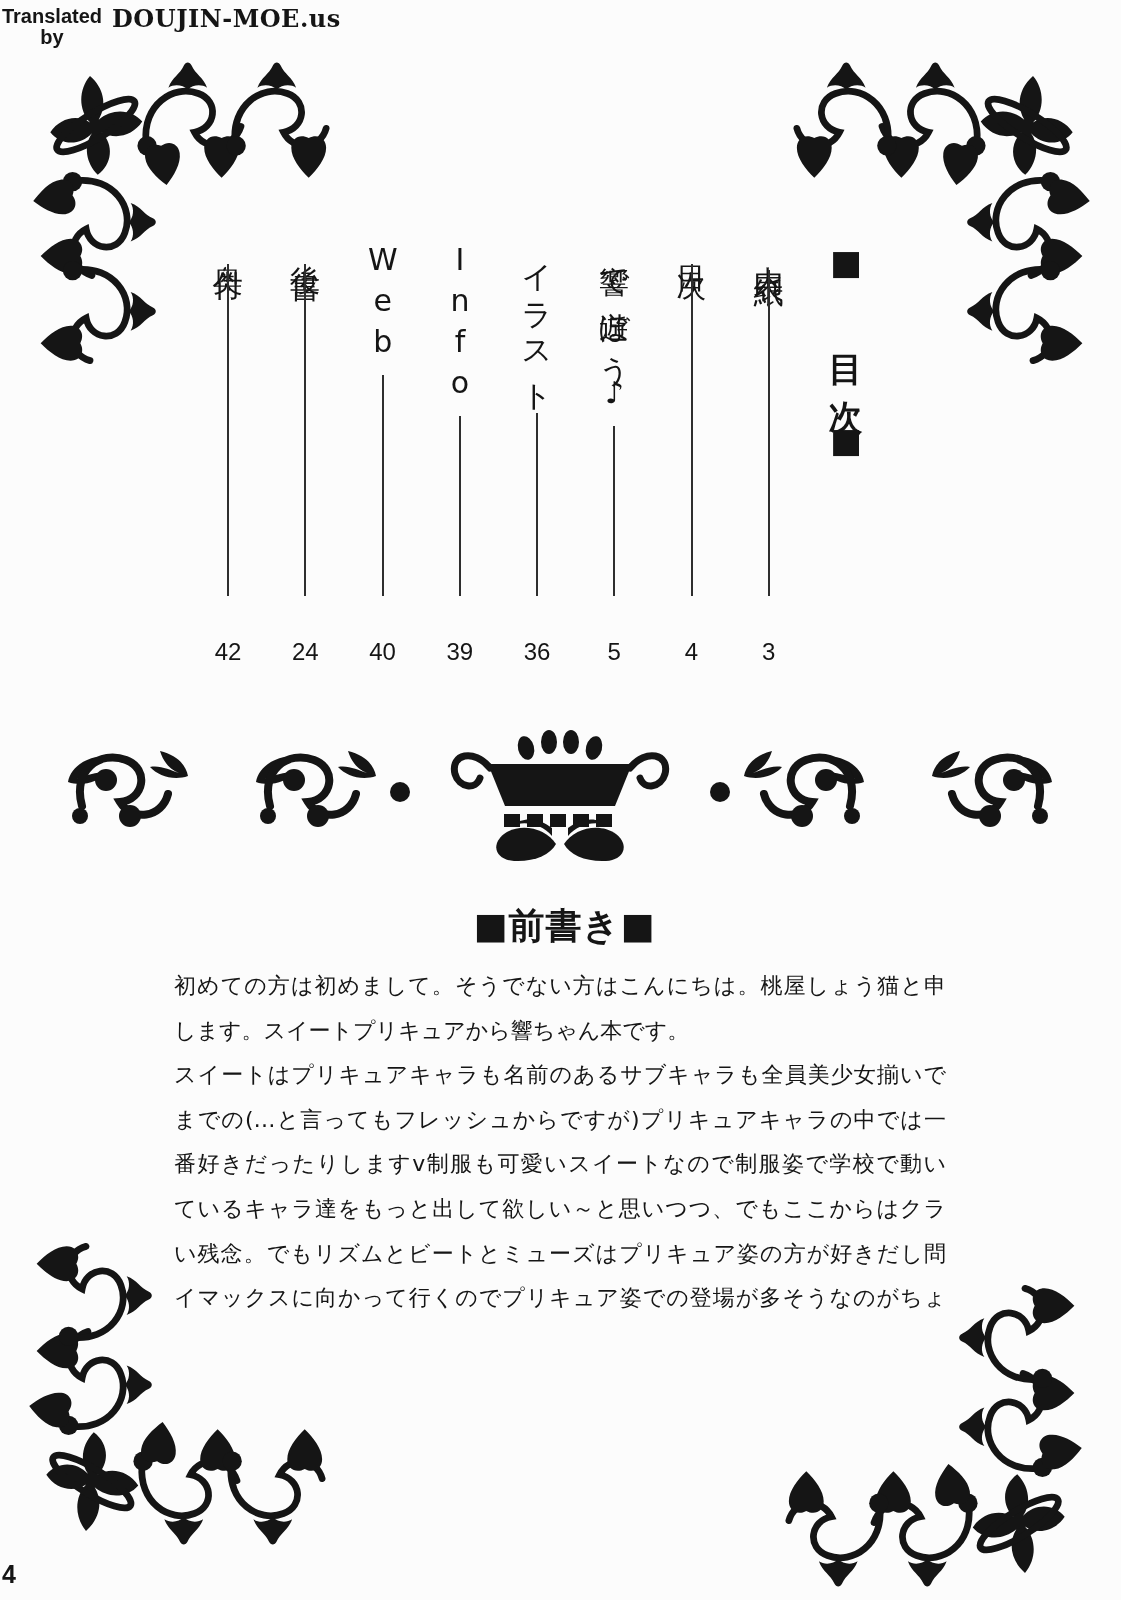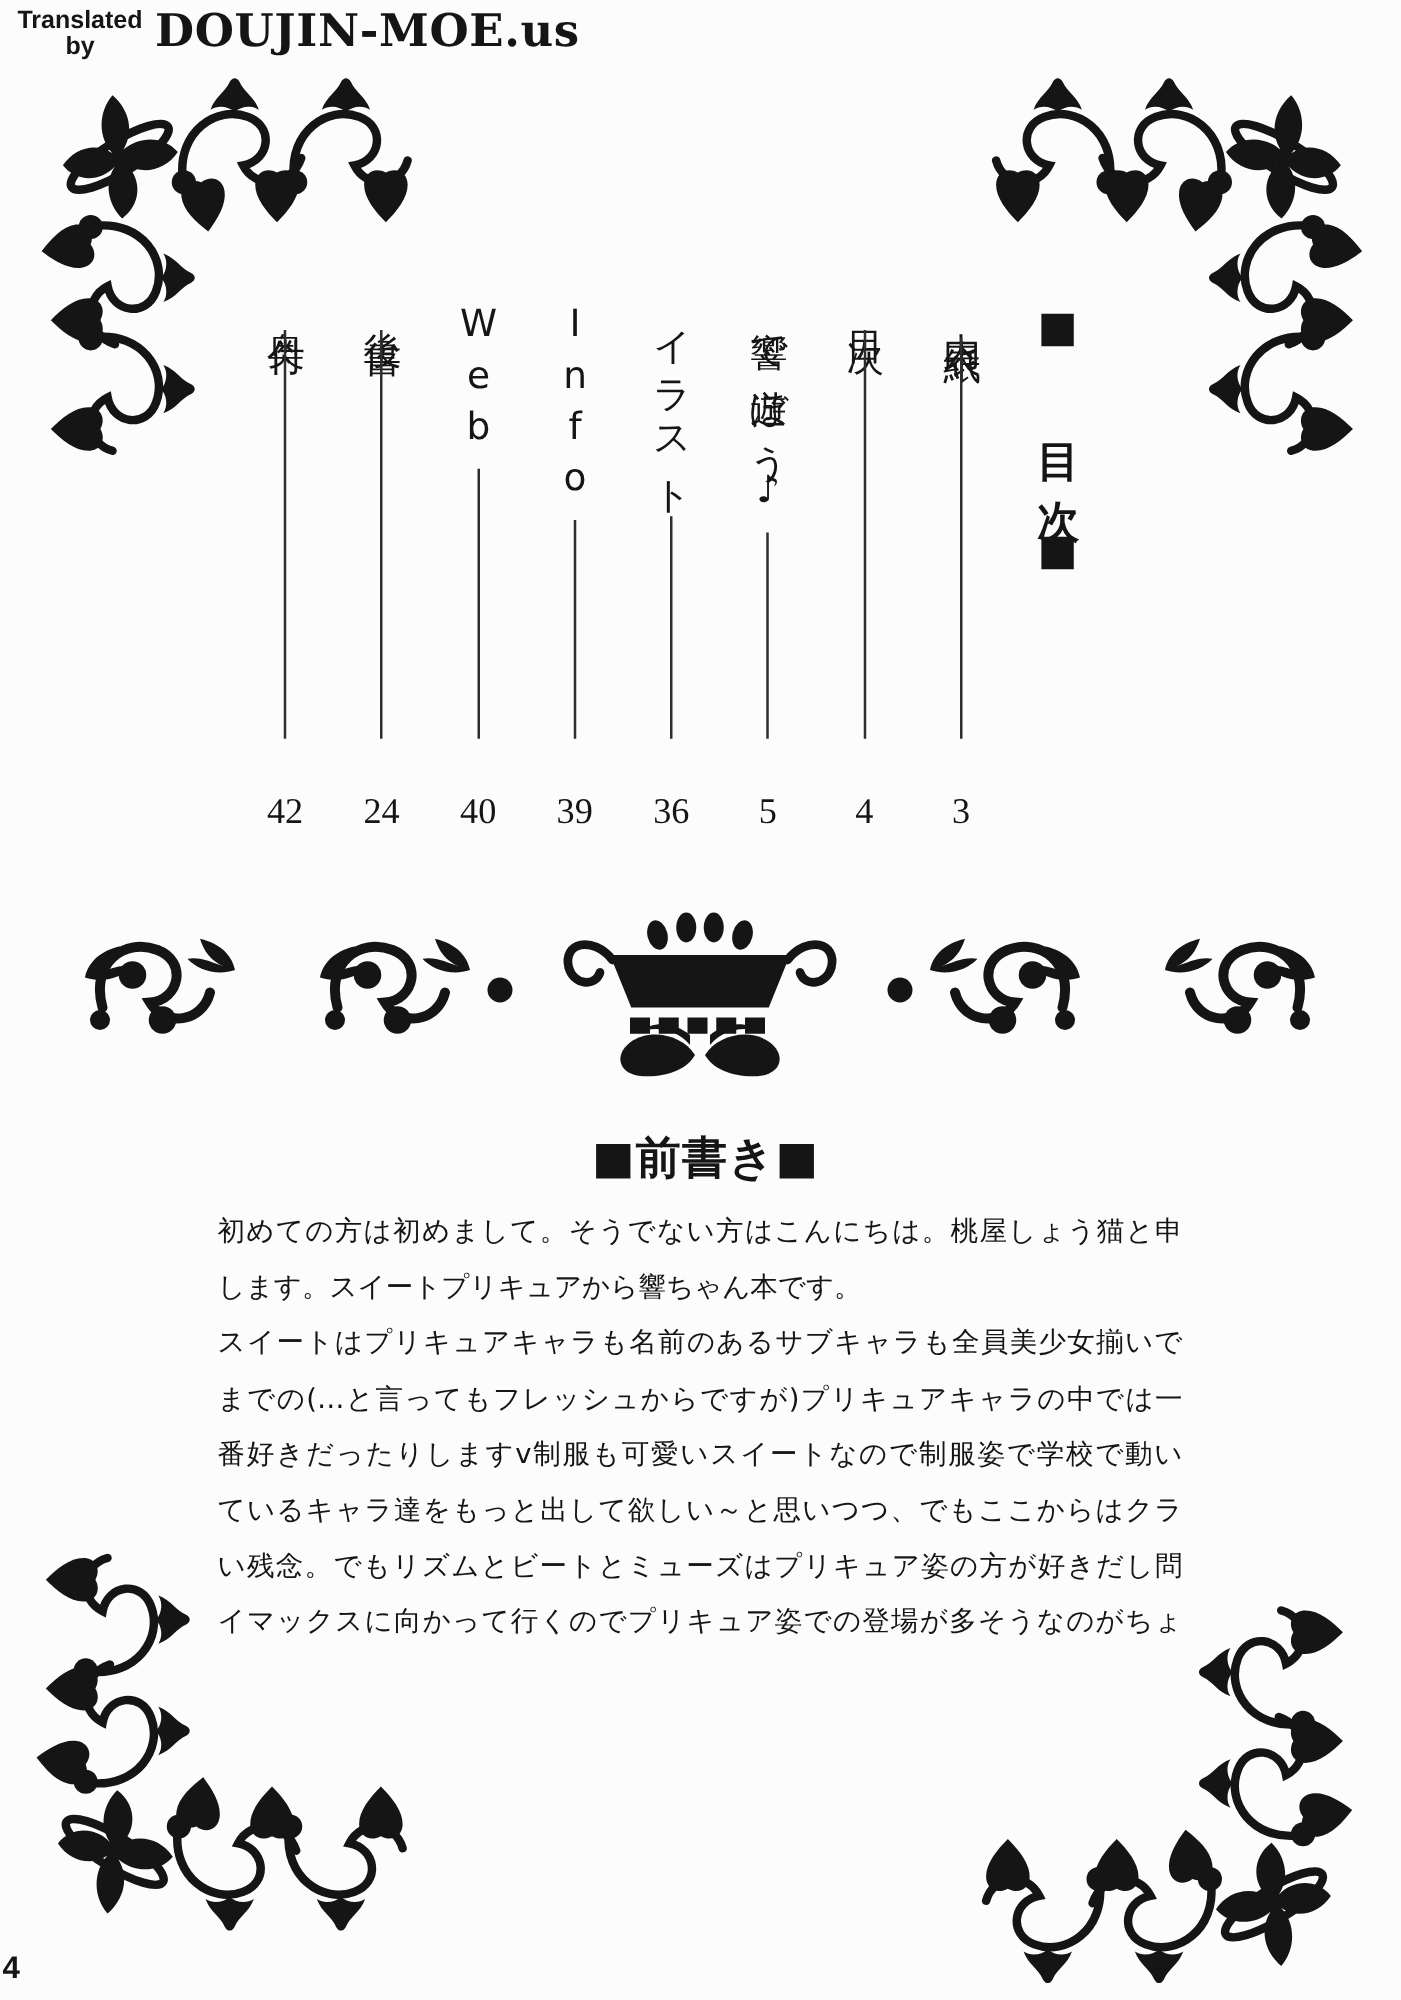--- a/index.html
+++ b/index.html
@@ -2,36 +2,36 @@
 <html><head>
 <meta charset="utf-8">
 <style>
   html,body{margin:0;padding:0;}
   body{
     width:1121px;height:1600px;position:relative;overflow:hidden;
     background:#fcfcfc;color:#151515;
     font-family:"DejaVu Sans",sans-serif;
   }
   
-  .credit{position:absolute;left:12px;top:6px;display:flex;gap:8px;align-items:flex-start;}
+  .credit{position:absolute;left:0;top:6px;display:flex;gap:8px;align-items:flex-start;}
   .credit-prefix{font-family:"Liberation Sans",sans-serif;font-weight:bold;font-size:20px;line-height:1.05;width:104px;text-align:center;}
-  .credit-logo{font-family:"DejaVu Serif",serif;font-weight:bold;font-size:36px;line-height:1;transform:translateY(1px);letter-spacing:0.5px;}
+  .credit-logo{font-family:"DejaVu Serif",serif;font-weight:bold;font-size:24px;line-height:1;transform:translateY(1px);letter-spacing:0.5px;}
   
   .corner{position:absolute;width:300px;height:305px;}
   .corner-tl{left:30px;top:62px;}
   .corner-tr{right:28px;top:62px;transform:scaleX(-1);}
   .corner-bl{left:26px;top:1240px;transform:scaleY(-1);}
   .corner-br{right:36px;top:1282px;transform:scale(-1,-1);}
   
   .toc{position:absolute;left:192px;top:242px;width:690px;height:424px;
        display:flex;flex-direction:row-reverse;justify-content:space-between;}
   .toc-col{width:72px;display:flex;flex-direction:column;align-items:center;}
   .toc-label{writing-mode:vertical-rl;text-orientation:upright;font-size:30px;letter-spacing:6px;line-height:1.12;}
   .toc-line{width:2px;flex:1;background:#2e2e2e;margin:10px 0;}
-  .toc-num{font-size:29px;font-family:Liberation Serif, serif;margin-top:32px;}
+  .toc-num{font-size:24px;font-family:Liberation Sans, sans-serif;margin-top:32px;}
   .toc-header{writing-mode:vertical-rl;text-orientation:upright;font-size:34px;letter-spacing:46px;line-height:1;font-weight:bold;}
   
   .divider{position:absolute;left:60px;top:718px;}
   
   .preface-heading{position:absolute;left:4px;width:100%;top:902px;margin:0;text-align:center;
                    font-size:36px;font-weight:bold;letter-spacing:1px;}
   .preface{position:absolute;left:174px;top:964px;width:772px;}
   .preface-line{font-size:22px;line-height:44.6px;text-align:justify;text-align-last:justify;}
   .preface-line.short{text-align-last:left;}
   

